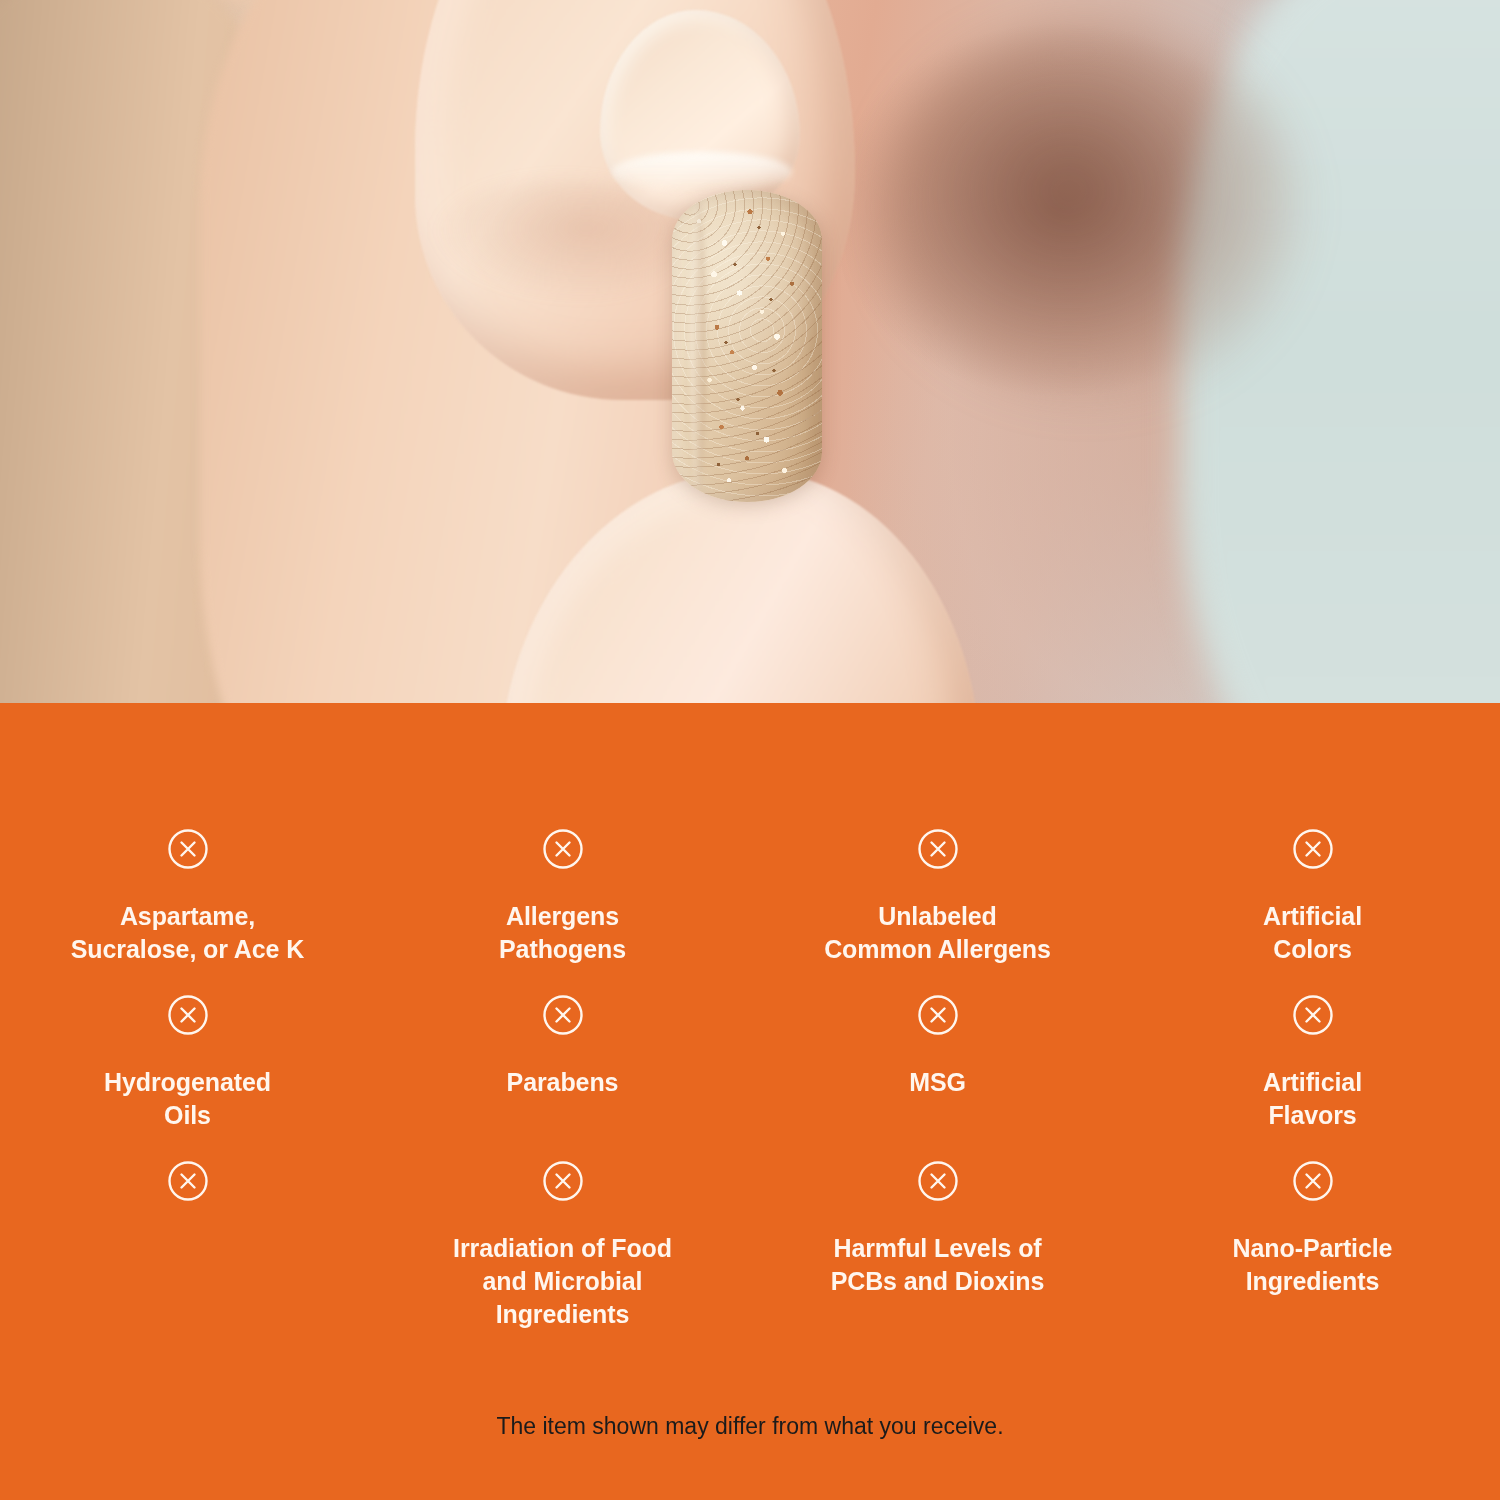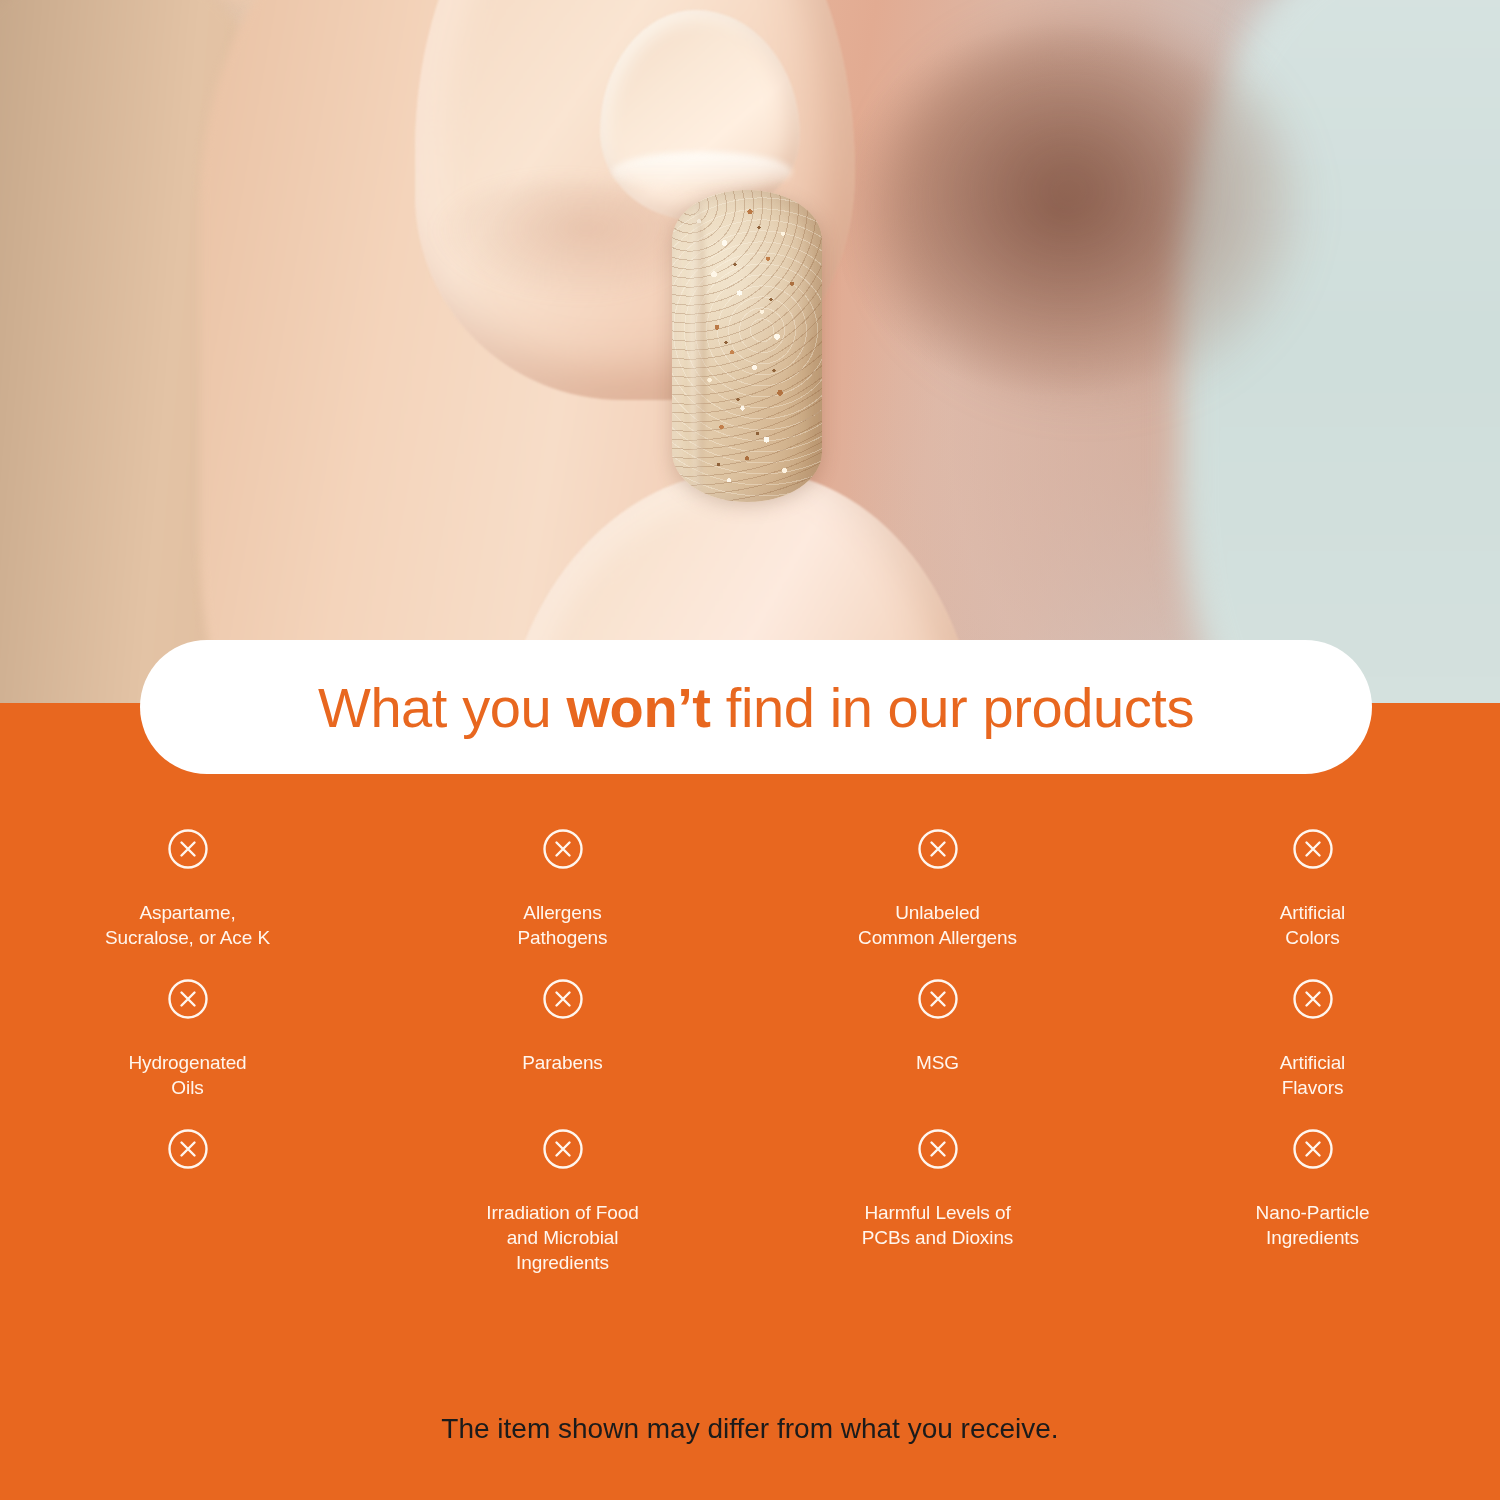--- a/index.html
+++ b/index.html
@@ -214,33 +214,33 @@
   }
   .cell {
     width:345px;
     display:flex; flex-direction:column; align-items:center;
     padding-top:28px;
   }
 
   .x-icon { display:block; margin-bottom:26px; }
   .cell-label {
     color:#FFF6EE;
-    font-size:19px;
-    font-weight:400;
+    font-size:25px;
+    font-weight:700;
     line-height:1.32;
     text-align:center;
     letter-spacing:-0.1px;
     white-space:pre-line;
   }
 
   #footer-note {
     position:absolute; left:0; top:1413px;
     width:1500px;
     text-align:center;
-    font-size:28px;
+    font-size:23px;
     color:#1B1B1B;
     font-weight:400;
   }
 </style>
 </head>
 <body>
 
 <div id="page">
 
   <div id="photo">
@@ -257,25 +257,20 @@
 
     <div id="finger-bottom"></div>
 
     <div id="pill">
       <div id="pill-grain"></div>
       <div id="pill-speckle"></div>
       <div id="pill-seam"></div>
     </div>
   </div>
 
-  <div id="title-card">
-    <div id="title-text">
-      <span>What you </span><b>won’t</b><span> find in our products</span>
-    </div>
-  </div>
 
   <div id="grid">
 
     <div class="cell">
       <span class="x-icon">
         <svg width="42" height="42" viewBox="0 0 42 42">
             <circle cx="21" cy="21" r="18.5" fill="none" stroke="#FFF6EE" stroke-width="2.4"></circle>
             <path d="M14.5 14.5 L27.5 27.5 M27.5 14.5 L14.5 27.5" stroke="#FFF6EE" stroke-width="2.4" stroke-linecap="round"></path>
           </svg>
       </span>

